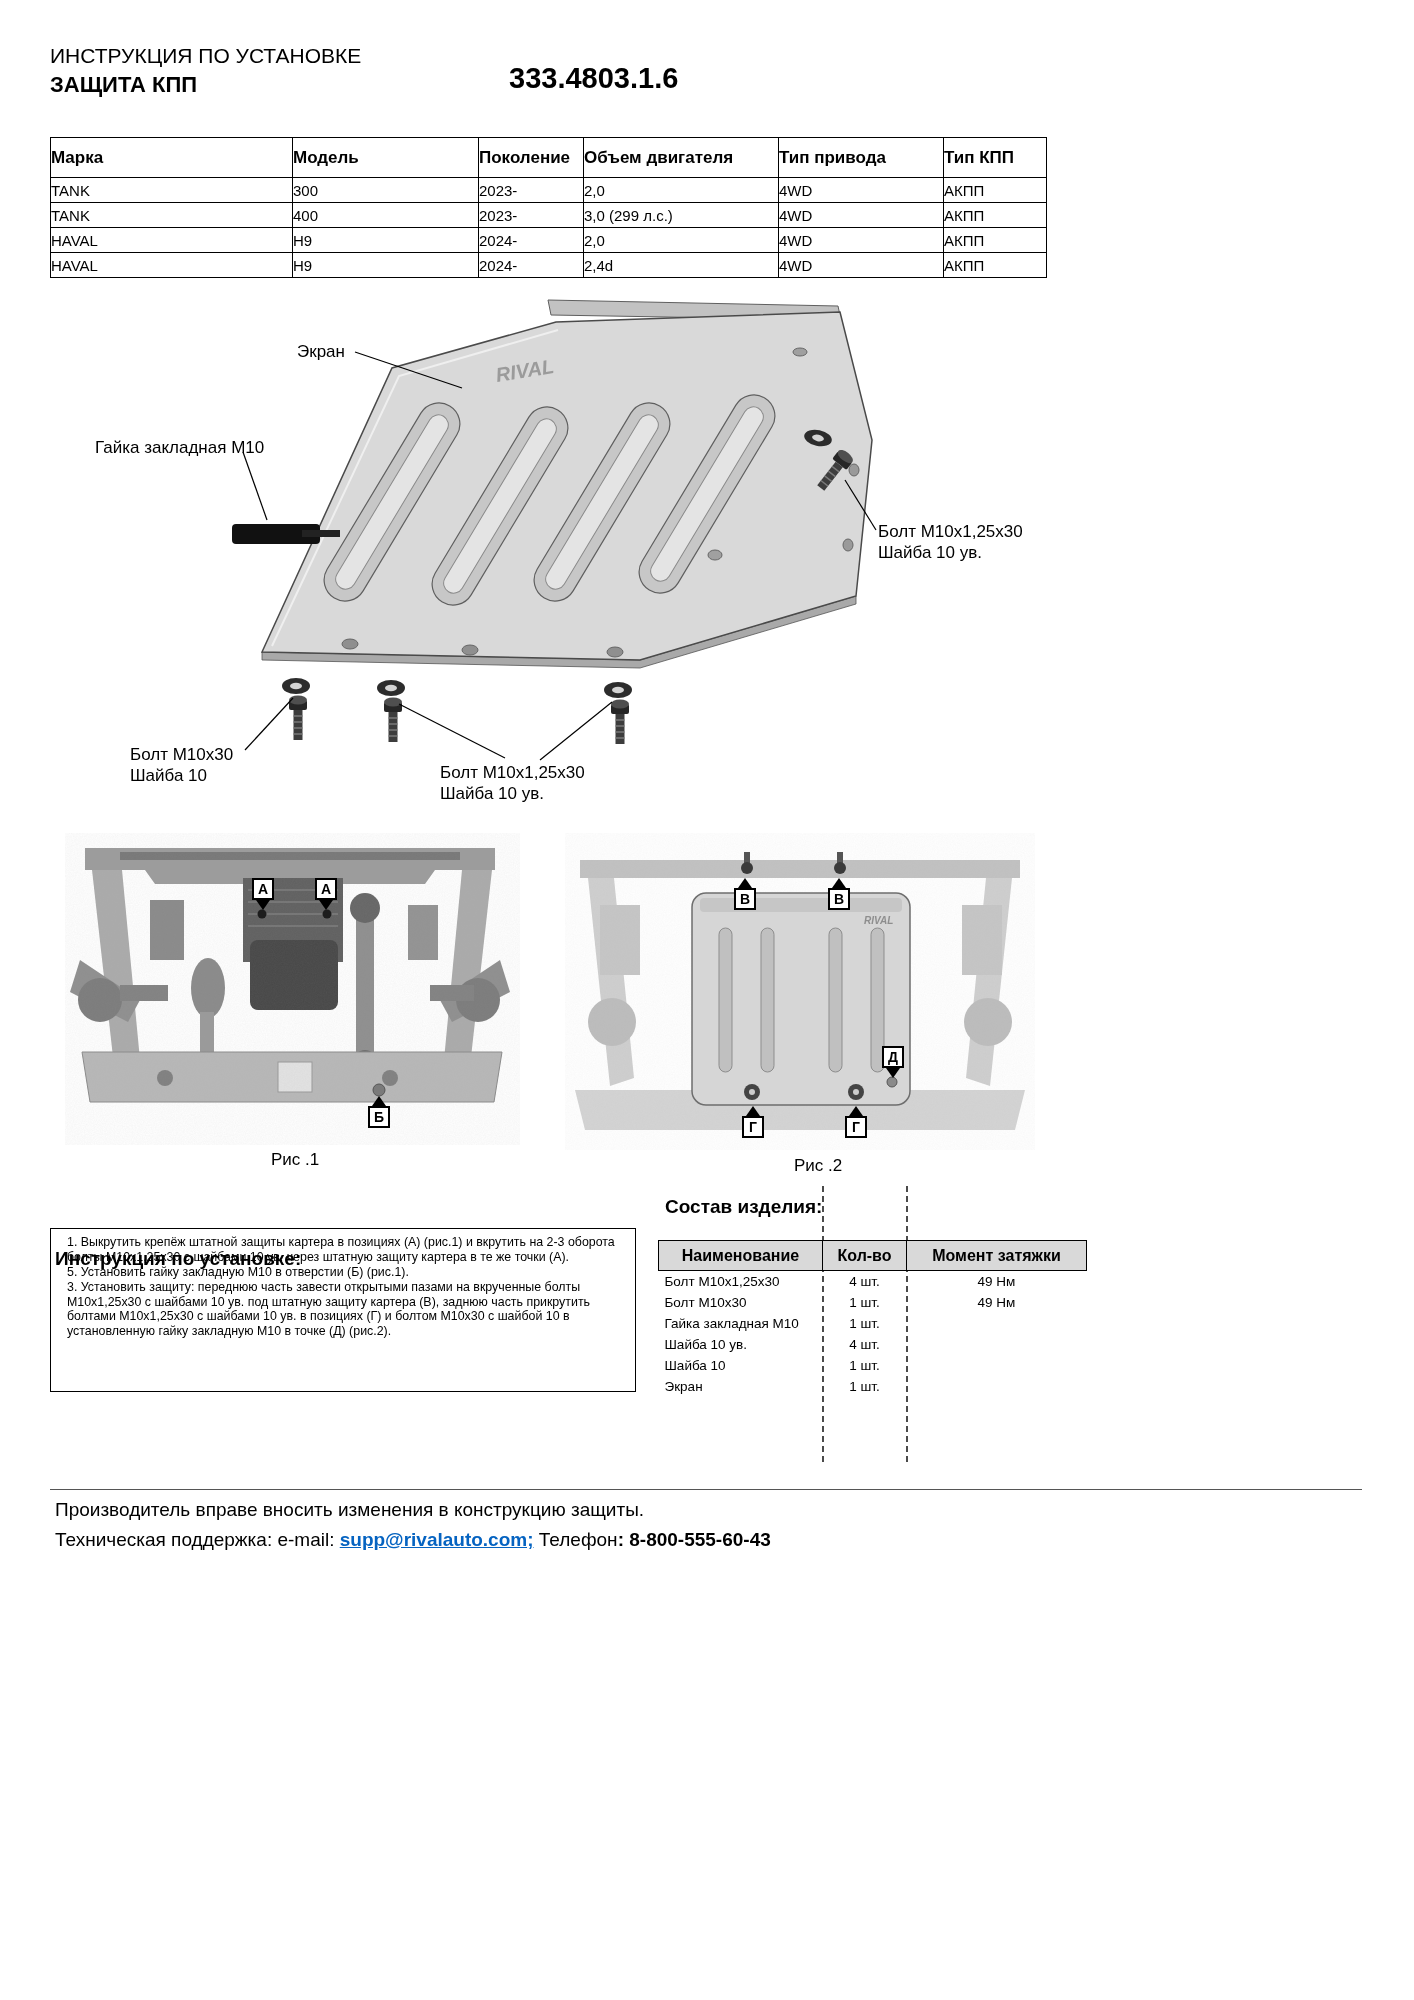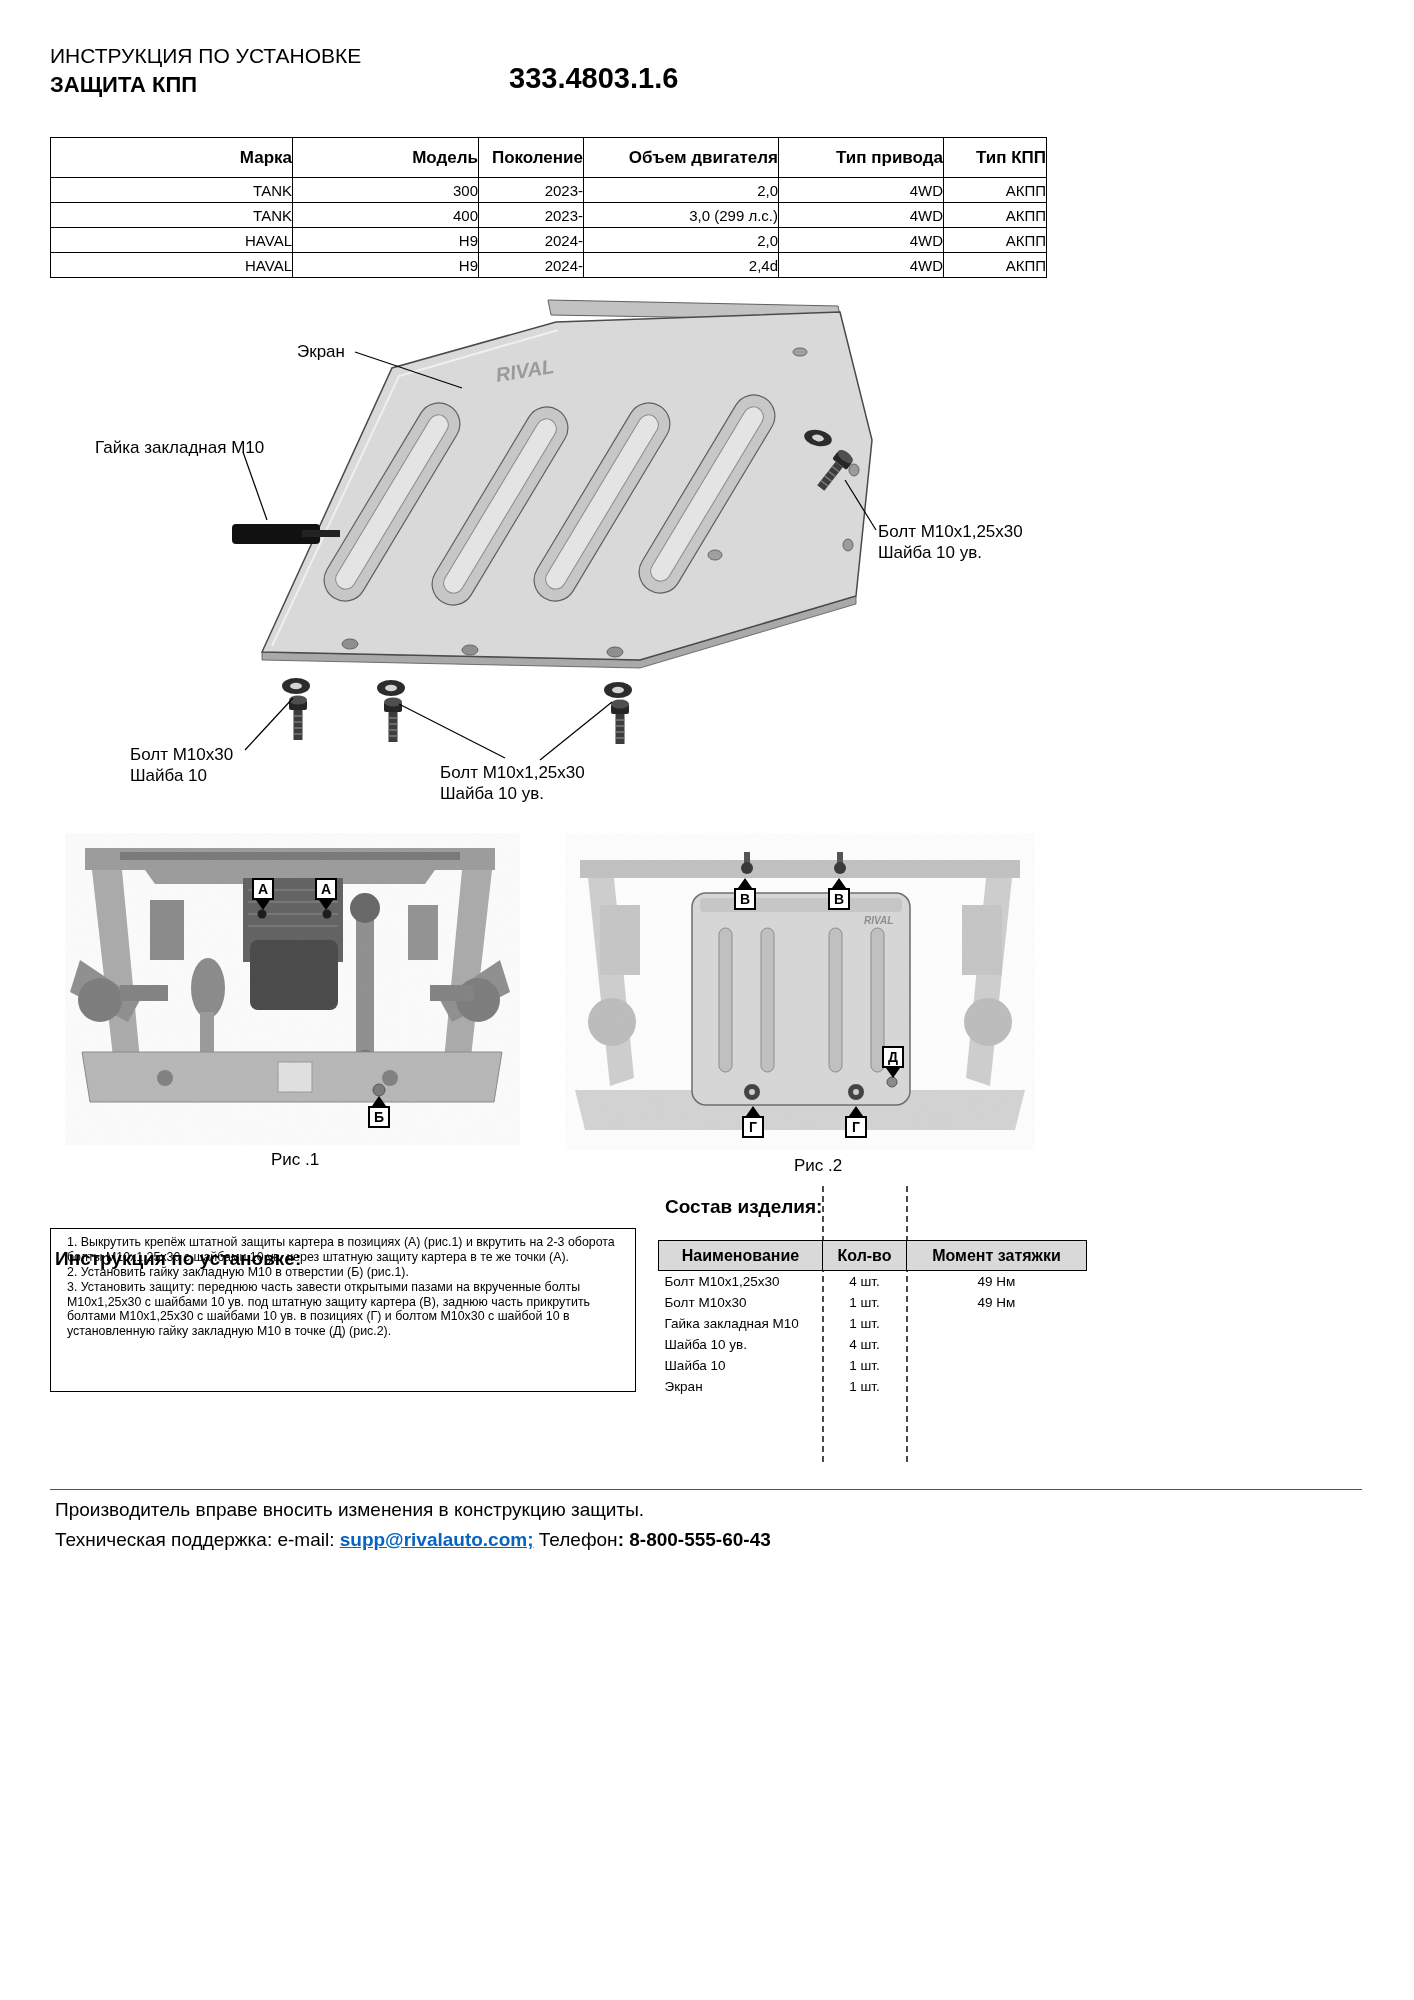--- a/index.html
+++ b/index.html
@@ -9,21 +9,21 @@
   .abs{position:absolute}
   .art{position:absolute;left:0;top:0}
 
   
   .hdr-sub{left:50px;top:44px;font-size:21px}
   .hdr-title{left:50px;top:72px;font-size:22px;font-weight:bold}
   .part-no{left:509px;top:62px;font-size:29px;font-weight:bold}
 
   
   table.vt{border-collapse:collapse;left:50px;top:137px;table-layout:fixed}
-  .vt th,.vt td{border:1.2px solid #000;text-align:right;vertical-align:middle;overflow:hidden}
+  .vt th,.vt td{border:1.2px solid #000;text-align:left;vertical-align:middle;overflow:hidden}
   .vt th{height:40px;font-size:17px;font-weight:bold}
   .vt td{height:25px;font-size:15px}
   .vt th:nth-child(4),.vt td:nth-child(4),
   .vt th:nth-child(6),.vt td:nth-child(6){border-left-style:dashed}
 
   
   .dlabel{font-size:17px;line-height:1.25;white-space:nowrap}
 
   
   .marker{display:flex;flex-direction:column;align-items:center;width:26px}
@@ -316,21 +316,21 @@
     <span class="tri-up"></span>
       <span class="mbox">Г</span>
   </div>
 
   <div class="figcap abs" style="left:247px;top:1150px">Рис .1</div>
   <div class="figcap abs" style="left:770px;top:1156px">Рис .2</div>
 
   <div class="instr-h abs">Инструкция по установке:</div>
   <div class="instr-box abs">
     <p>1. Выкрутить крепёж штатной защиты картера в позициях (А) (рис.1) и вкрутить на 2-3 оборота болты М10х1,25х30 с шайбами 10 ув. через штатную защиту картера в те же точки (А).</p>
-    <p>2. Установить гайку закладную М10 в отверстии (Б) (рис.1).</p>
+    <p>5. Установить гайку закладную М10 в отверстии (Б) (рис.1).</p>
     <p>3. Установить защиту: переднюю часть завести открытыми пазами на вкрученные болты М10х1,25х30 с шайбами 10 ув. под штатную защиту картера (В), заднюю часть прикрутить болтами М10х1,25х30 с шайбами 10 ув. в позициях (Г) и болтом М10х30 с шайбой 10 в установленную гайку закладную М10 в точке (Д) (рис.2).</p>
   </div>
 
   <div class="parts-h abs">Состав изделия:</div>
   <div class="dashline v1 abs"></div>
   <div class="dashline v2 abs"></div>
   <table class="pt abs">
     <colgroup>
         <col style="width:164px">
         <col style="width:84px">

